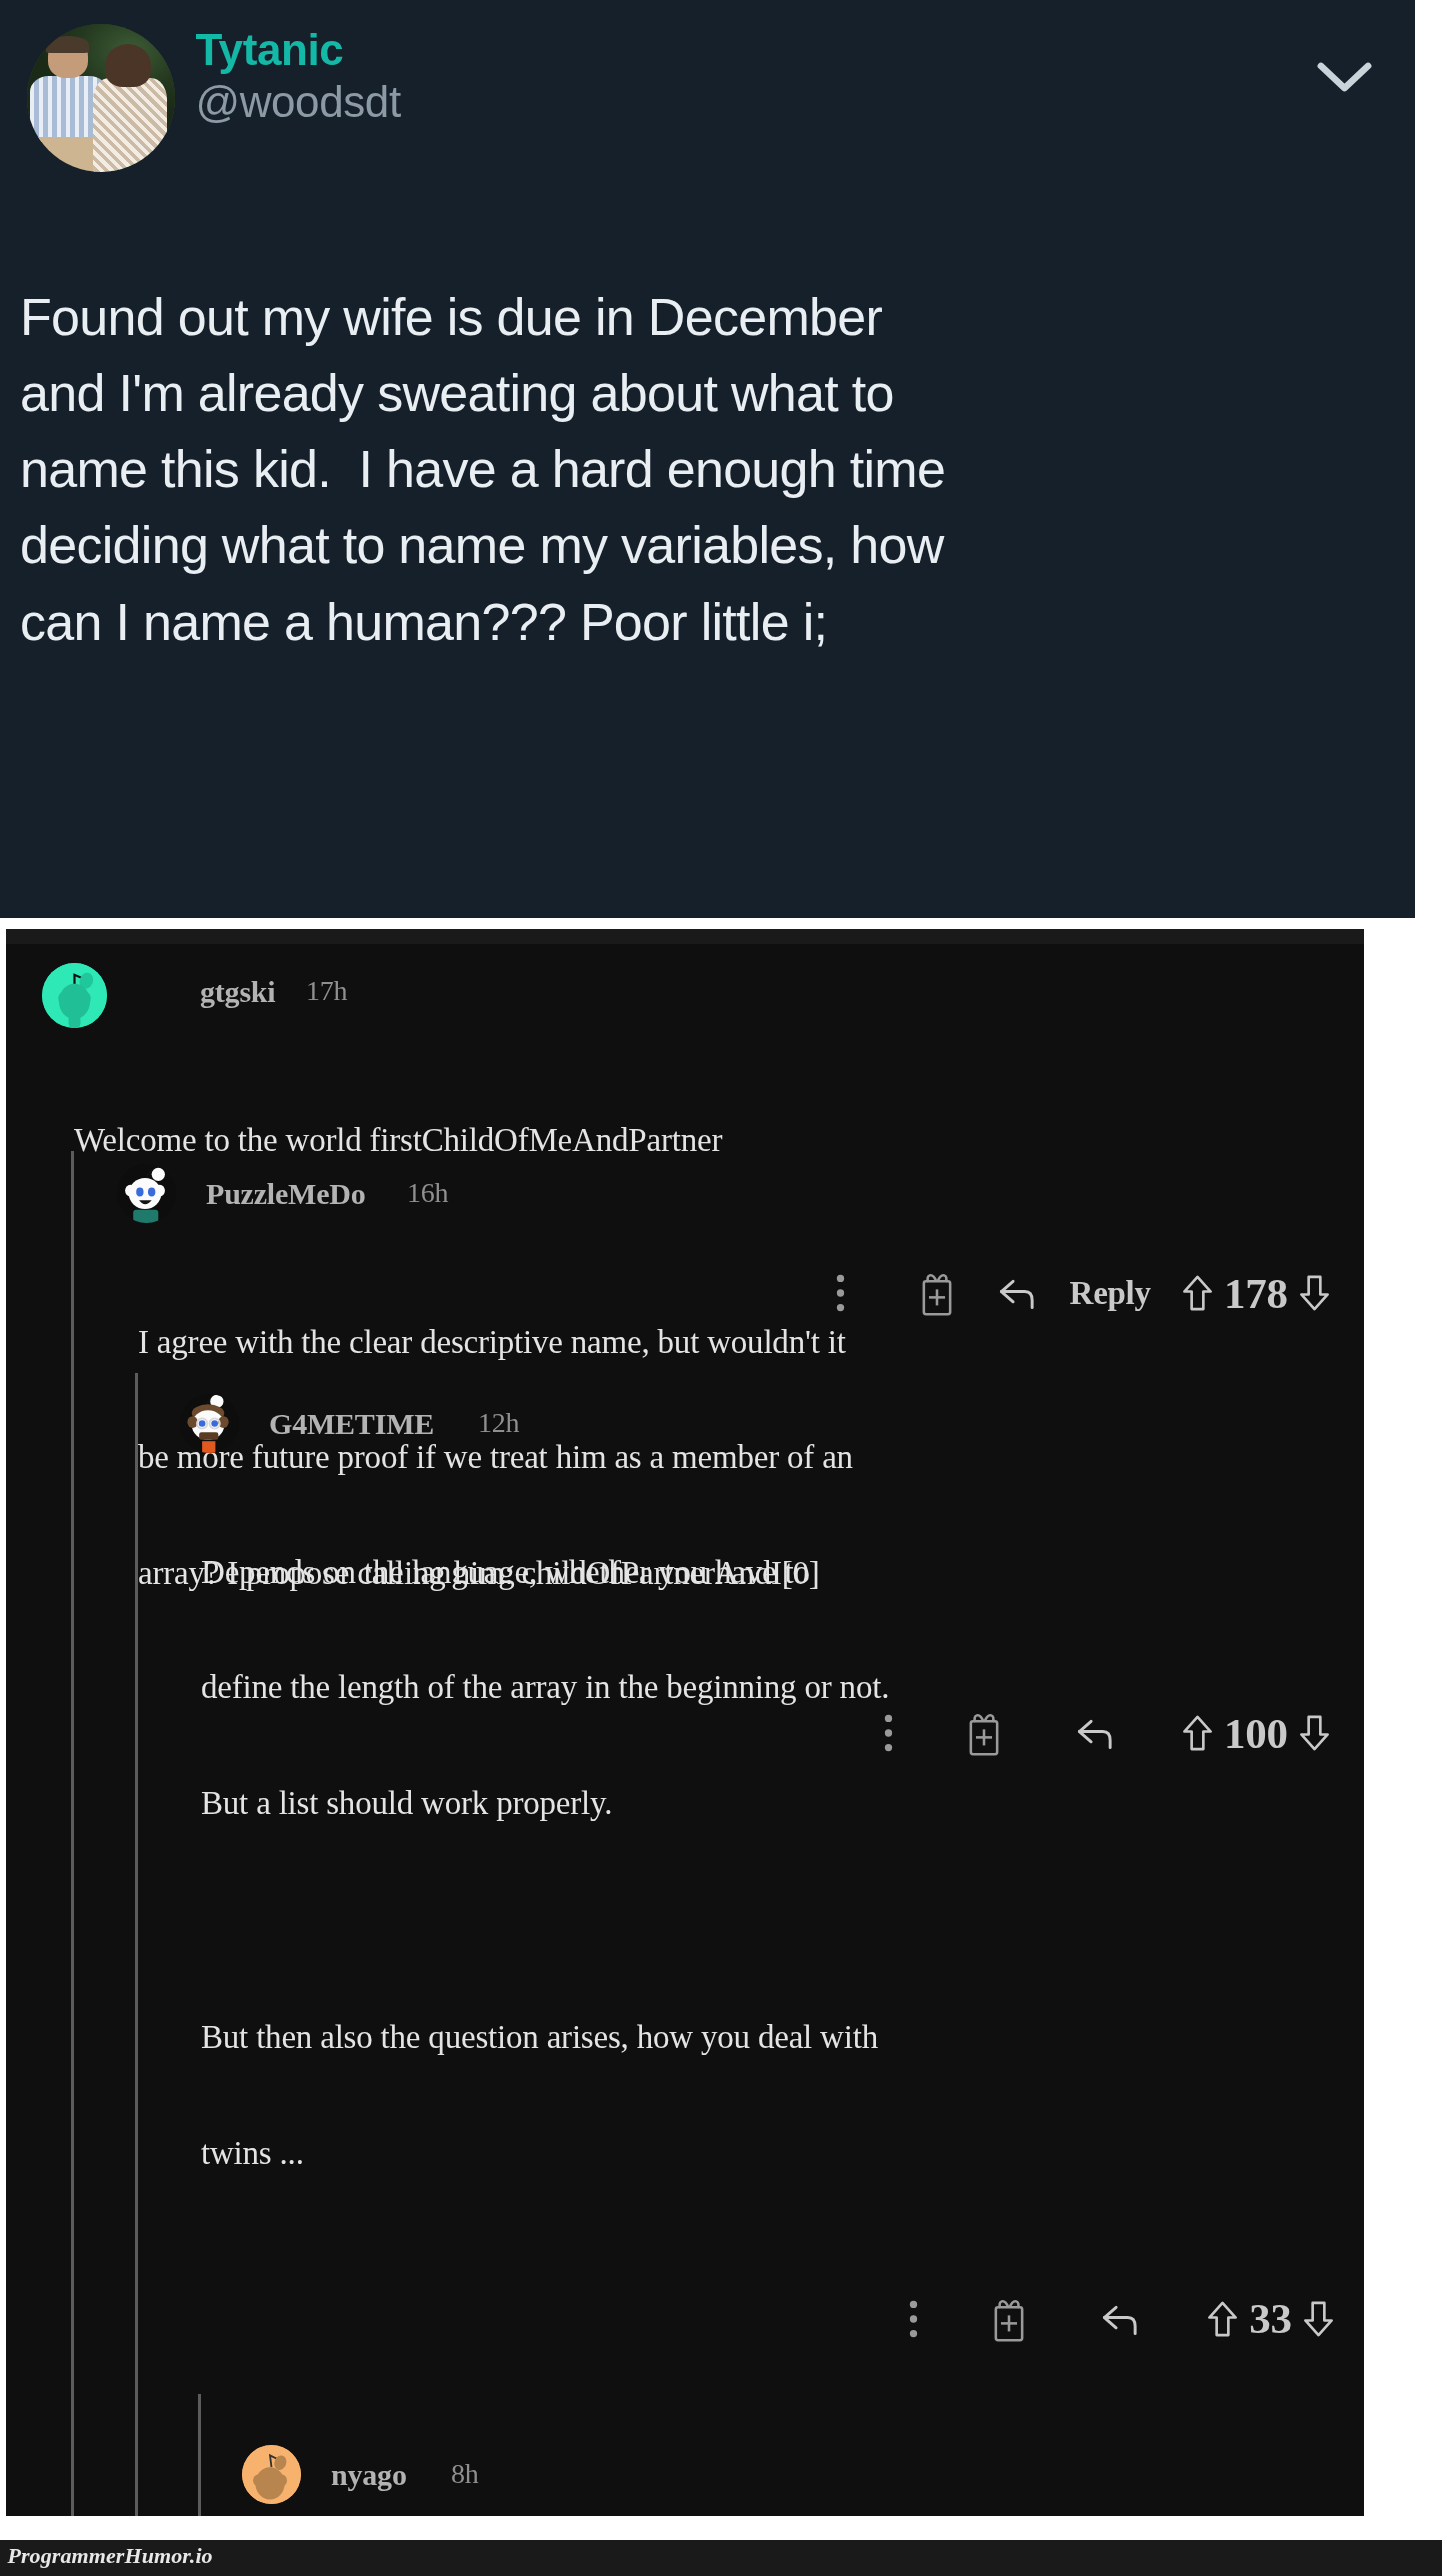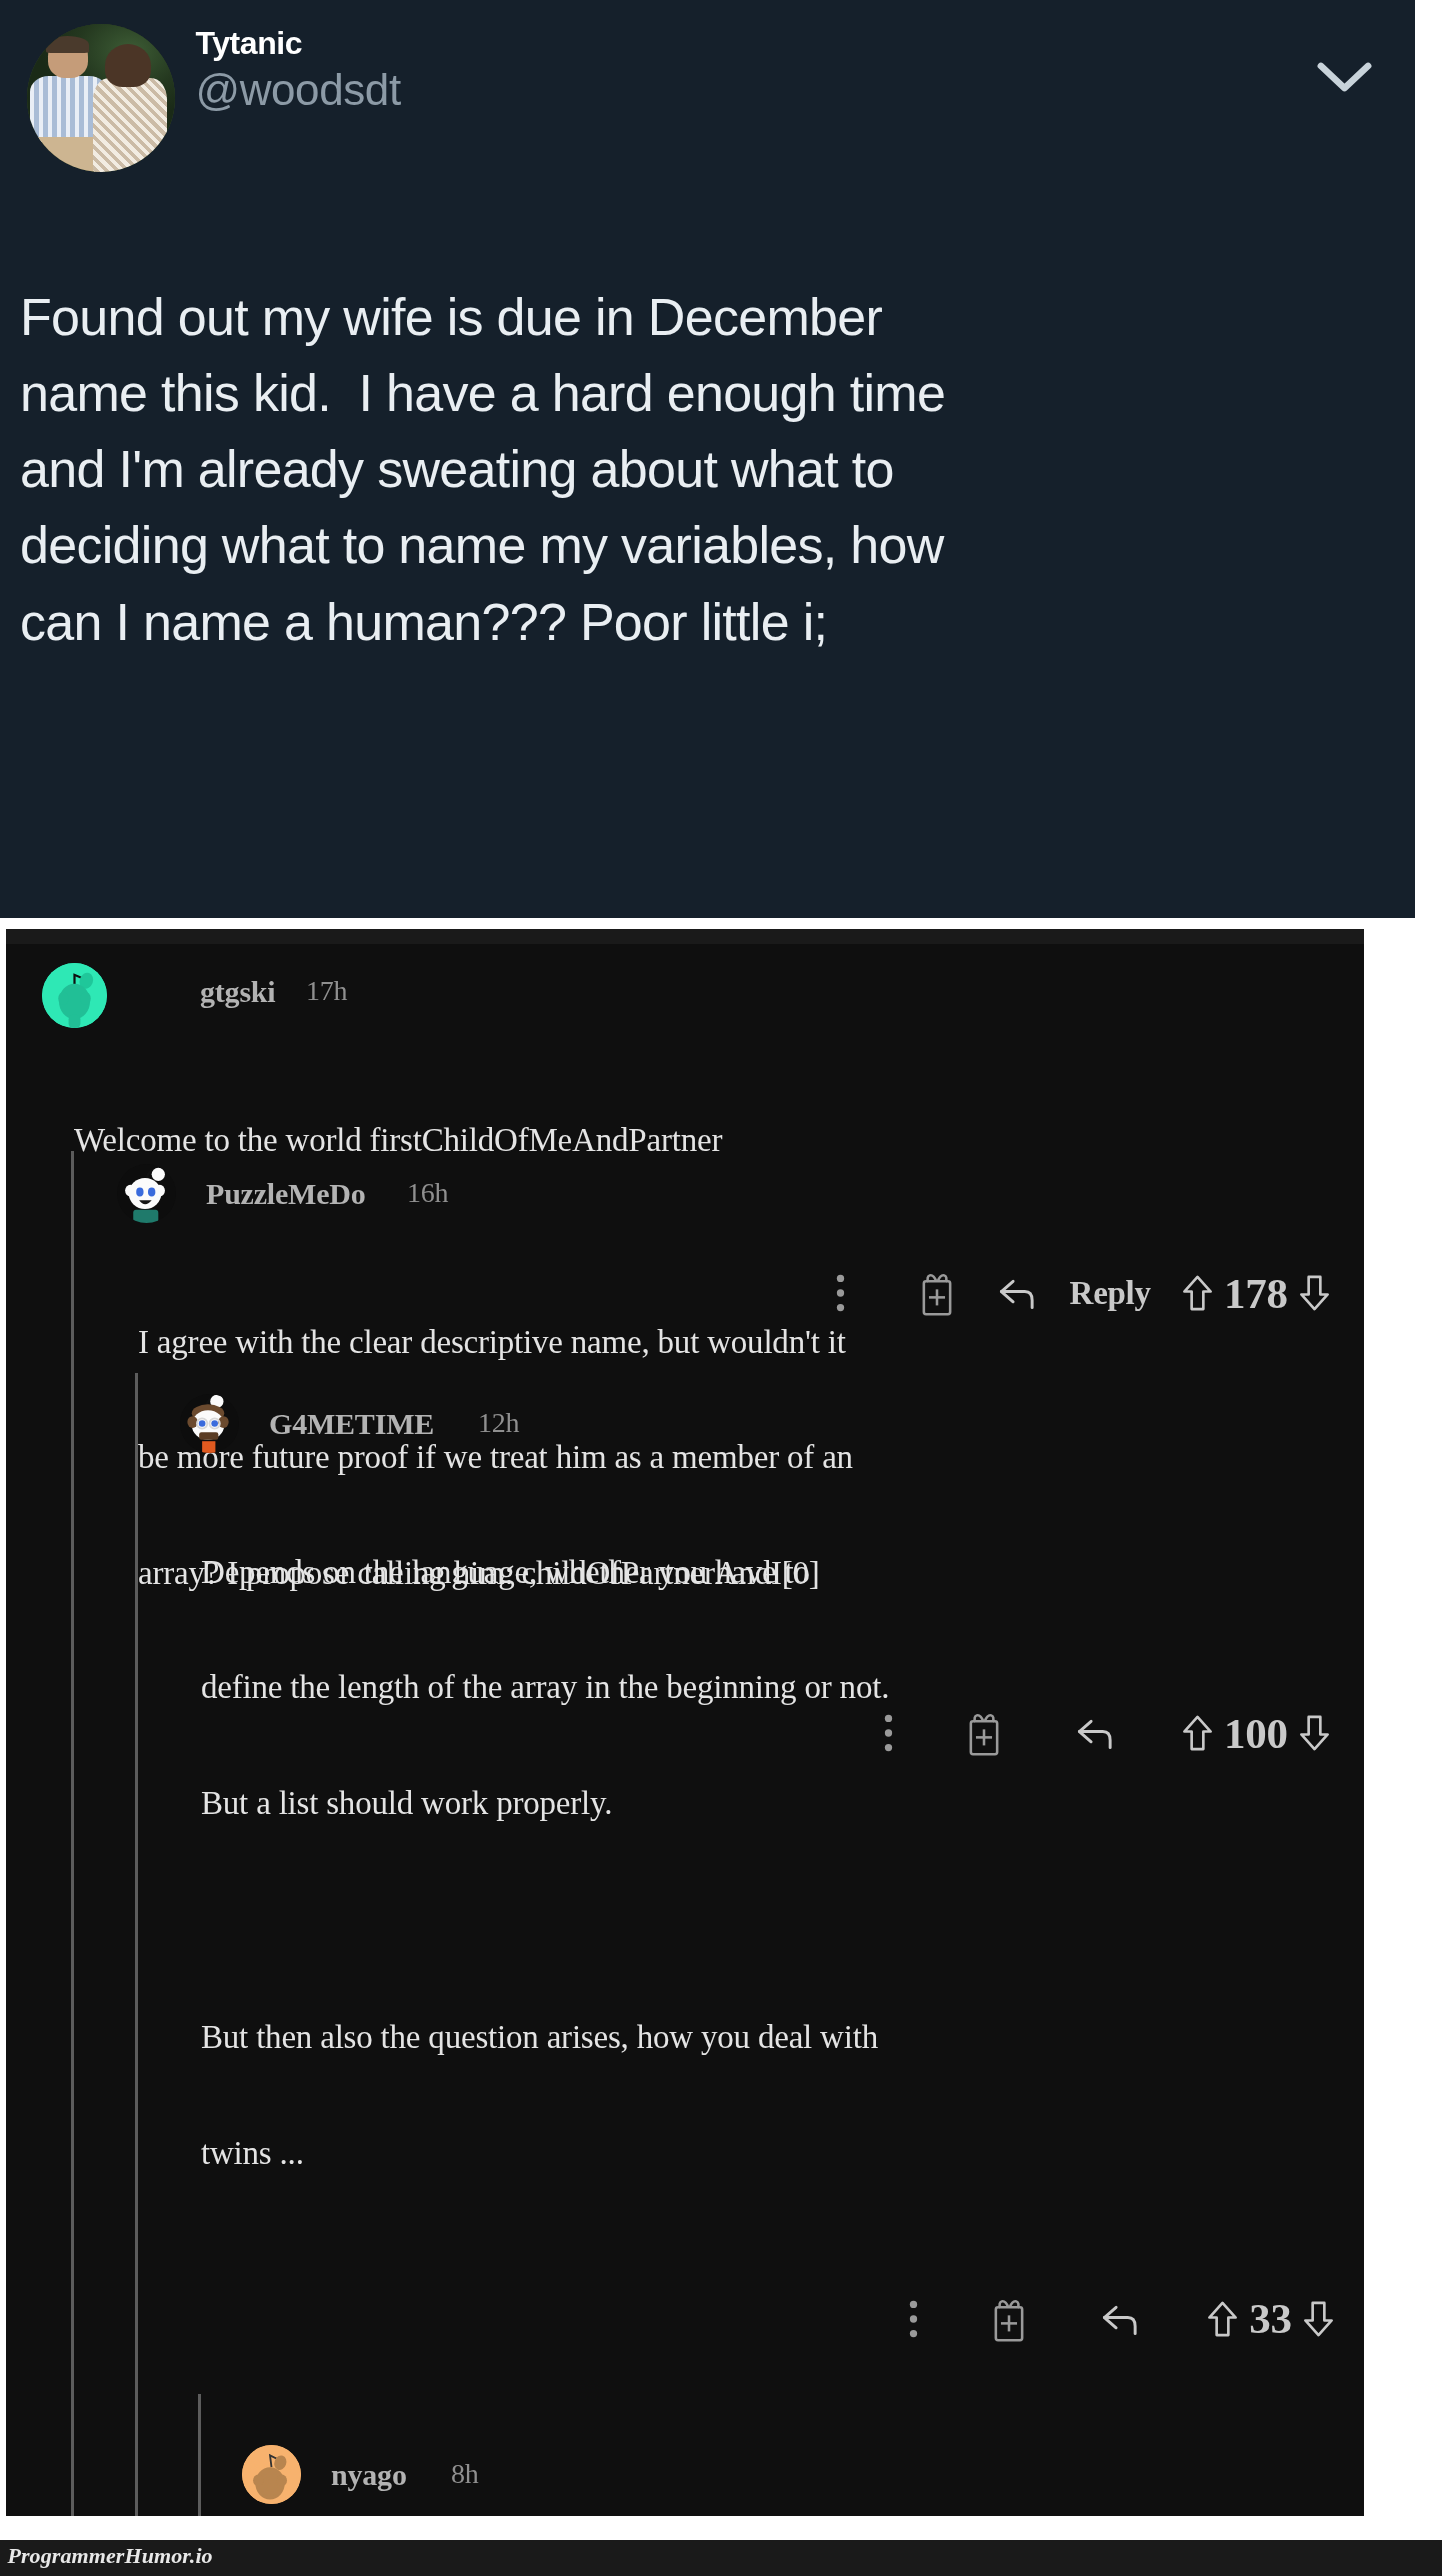--- a/index.html
+++ b/index.html
@@ -127,23 +127,23 @@
     background: repeating-linear-gradient(45deg,
       #f2ece2 0px, #f2ece2 3.7px, #cbbba6 3.7px, #cbbba6 7.4px);
   }
 
   .tweet-names {
     position: absolute;
     left: 185px;
     top: 16.3px;
   }
   .tweet-displayname {
-    font-size: 32px;
+    font-size: 44px;
     font-weight: bold;
-    color: #ffffff;
+    color: #14b8a6;
     letter-spacing: -0.4px;
     line-height: 1.05;
   }
   .tweet-handle {
     font-size: 44px;
     color: #8c9aa6;
     letter-spacing: -0.4px;
     line-height: 1.15;
     margin-top: 4.4px;
   }
@@ -360,22 +360,22 @@
 
     <div class="tweet-chevron">
       <svg width="59" height="40" viewBox="0 0 80 54">
         <path d="M8 12 L40 42 L72 12" fill="none" stroke="#c8d3da" stroke-width="9" stroke-linecap="round" stroke-linejoin="round"></path>
       </svg>
     </div>
   </div>
 
   <div class="tweet-body">
     <div class="tweet-line">Found out my wife is due in December</div>
+    <div class="tweet-line">and I'm already sweating about what to</div>
     <div class="tweet-line">name this kid.  I have a hard enough time</div>
-    <div class="tweet-line">and I'm already sweating about what to</div>
     <div class="tweet-line">deciding what to name my variables, how</div>
     <div class="tweet-line">can I name a human??? Poor little i;</div>
   </div>
 </div>
 
 <div class="panel-gap"></div>
 
 <div class="reddit-panel">
   <div class="reddit-topbar"></div>
 

